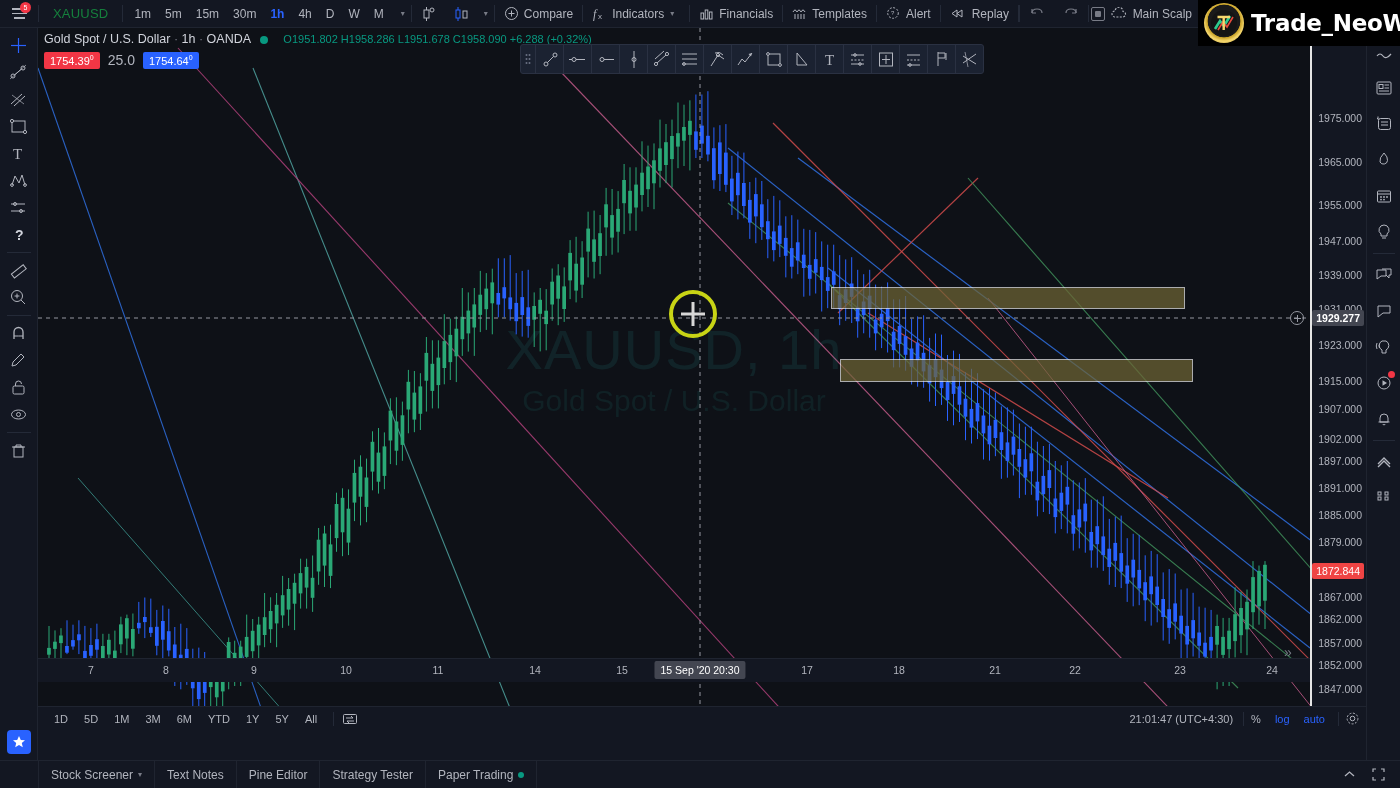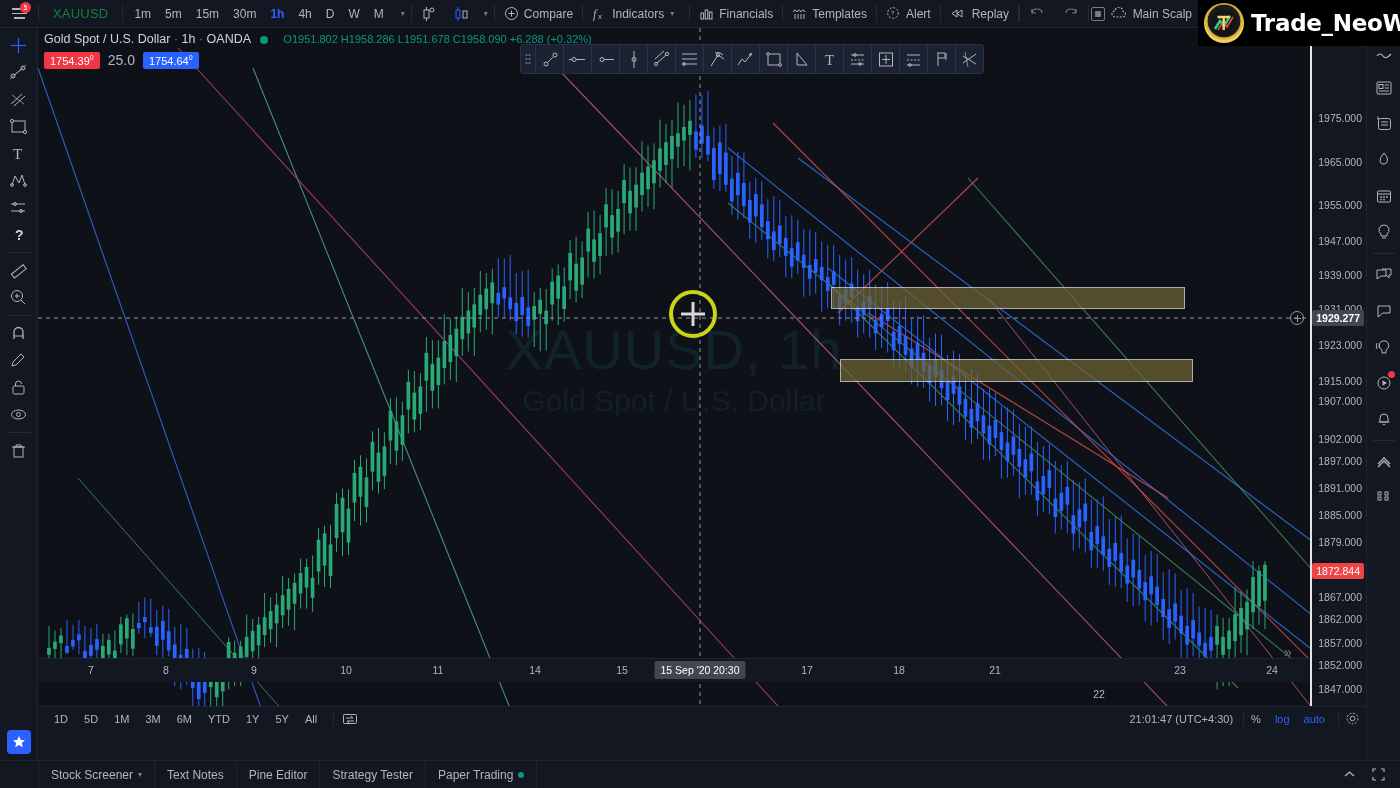--- a/index.html
+++ b/index.html
@@ -998,39 +998,39 @@
             <div class="tlabel" style="left: 53px;">7</div>
             <div class="tlabel" style="left: 128px;">8</div>
             <div class="tlabel" style="left: 216px;">9</div>
             <div class="tlabel" style="left: 308px;">10</div>
             <div class="tlabel" style="left: 400px;">11</div>
             <div class="tlabel" style="left: 497px;">14</div>
             <div class="tlabel" style="left: 584px;">15</div>
             <div class="tlabel" style="left: 769px;">17</div>
             <div class="tlabel" style="left: 861px;">18</div>
             <div class="tlabel" style="left: 957px;">21</div>
-            <div class="tlabel" style="left: 1061px; margin-top: 24px;">22</div>
+            <div class="tlabel" style="left: 1037px;">22</div>
             <div class="tlabel" style="left: 1142px;">23</div>
             <div class="tlabel" style="left: 1234px;">24</div>
           </div>
         <div class="tcross" id="tcross" style="left: 662px;">15 Sep '20  20:30</div>
       </div>
     </div>
 
     <div class="priceaxis">
       <div id="plabels">
           <div class="plabel" style="top: 84px;">1975.000</div>
           <div class="plabel" style="top: 128px;">1965.000</div>
           <div class="plabel" style="top: 171px;">1955.000</div>
           <div class="plabel" style="top: 207px;">1947.000</div>
           <div class="plabel" style="top: 241px;">1939.000</div>
           <div class="plabel" style="top: 275px;">1931.000</div>
           <div class="plabel" style="top: 311px;">1923.000</div>
           <div class="plabel" style="top: 347px;">1915.000</div>
-          <div class="plabel" style="top: 367px;">1907.000</div>
+          <div class="plabel" style="top: 375px;">1907.000</div>
           <div class="plabel" style="top: 405px;">1902.000</div>
           <div class="plabel" style="top: 427px;">1897.000</div>
           <div class="plabel" style="top: 454px;">1891.000</div>
           <div class="plabel" style="top: 481px;">1885.000</div>
           <div class="plabel" style="top: 508px;">1879.000</div>
           <div class="plabel" style="top: 563px;">1867.000</div>
           <div class="plabel" style="top: 585px;">1862.000</div>
           <div class="plabel" style="top: 609px;">1857.000</div>
           <div class="plabel" style="top: 631px;">1852.000</div>
           <div class="plabel" style="top: 655px;">1847.000</div>

